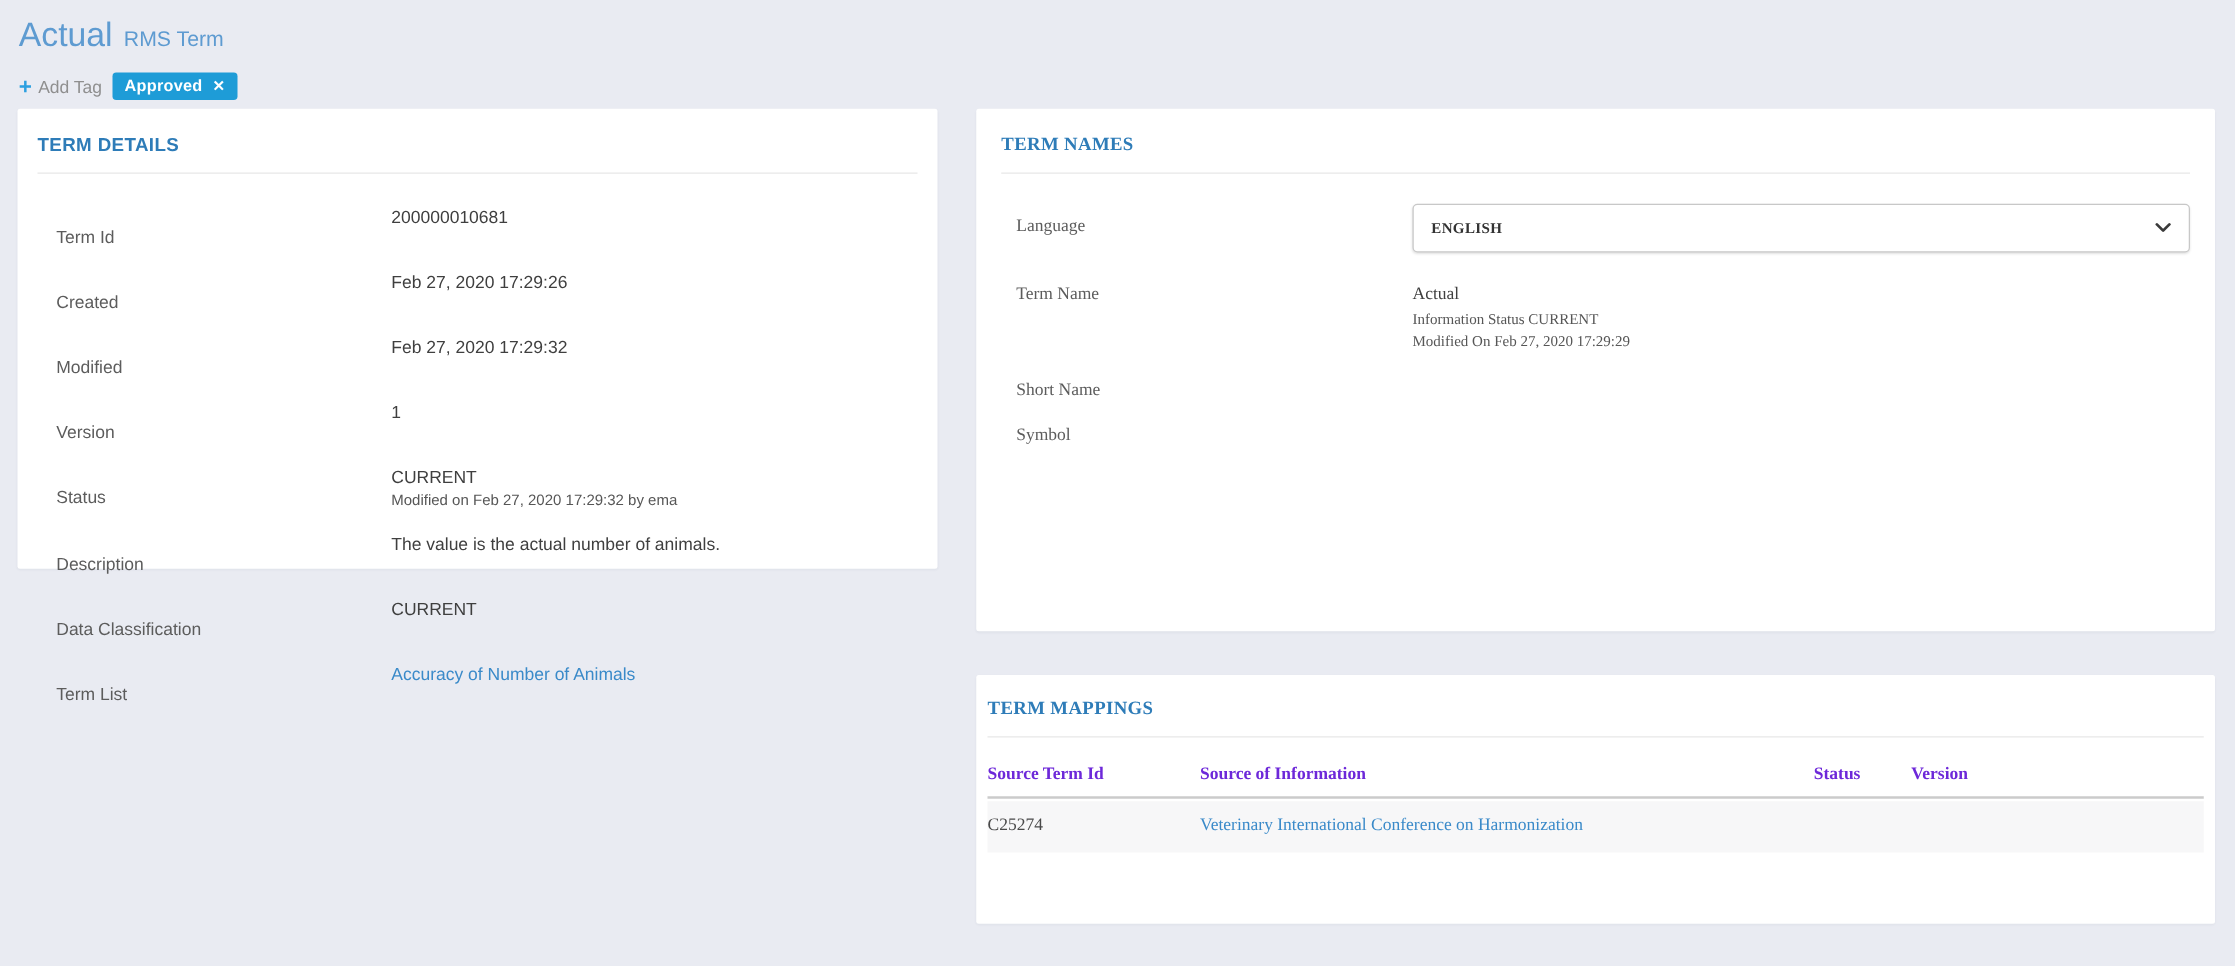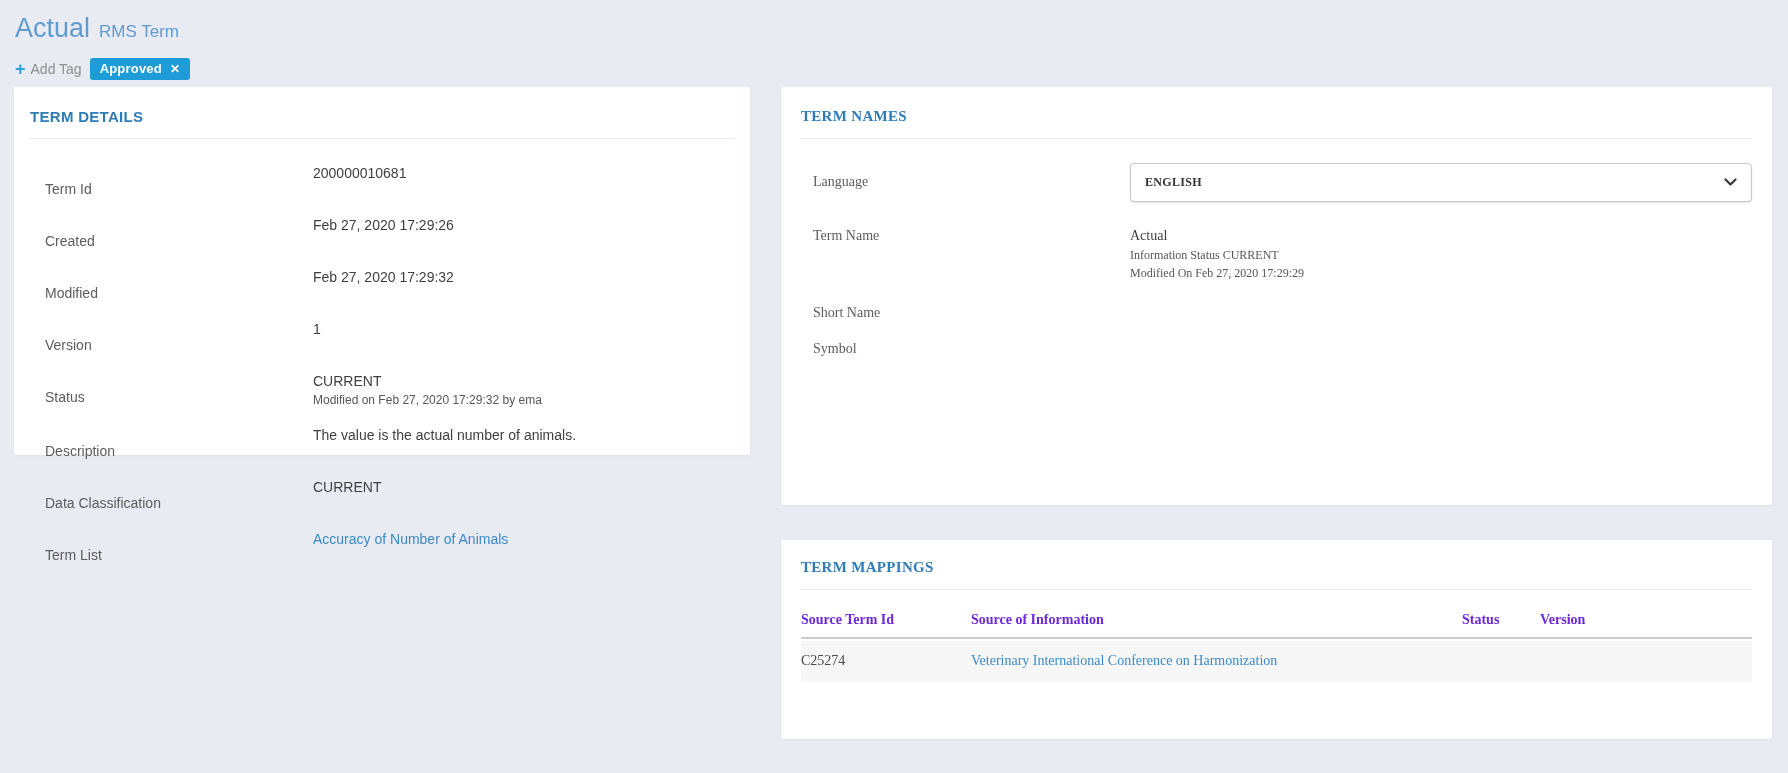--- a/index.html
+++ b/index.html
@@ -33,21 +33,21 @@
 
   
   .main { display: flex; gap: 31px; margin: 6px 16px 0 14px; align-items: flex-start; }
   .panel {
     background: #ffffff; border-radius: 2px;
     box-shadow: 0 1px 2px rgba(40,50,80,0.05);
   }
   .panel-details { width: 866px; height: 368px; padding: 21px 16px; }
   .right-col { flex: 1; display: flex; flex-direction: column; font-family: Liberation Serif, serif; }
   .panel-names { height: 418px; padding: 21px 20px; }
-  .panel-mappings { height: 199px; padding: 19px 20px; margin-top: 35px; }
+  .panel-mappings { height: 199px; padding: 19px 9px; margin-top: 35px; }
 
   .panel-title { font-size: 15px; font-weight: 700; color: #2e7cb8; letter-spacing: .3px; }
   .sep { border-bottom: 1px solid #e7e7e7; margin-top: 13px; }
 
   
   .kv-list { margin-top: 24px; }
   .kv-row { display: flex; align-items: flex-start; margin-bottom: 16px; }
   .panel-details .kv-row { padding-left: 15px; }
   .panel-names  .kv-row { padding-left: 12px; gap: 40px; }
   .kv-label { color: #5c5c5c; font-size: 14px; line-height: 20px; flex: 0 0 auto; }

